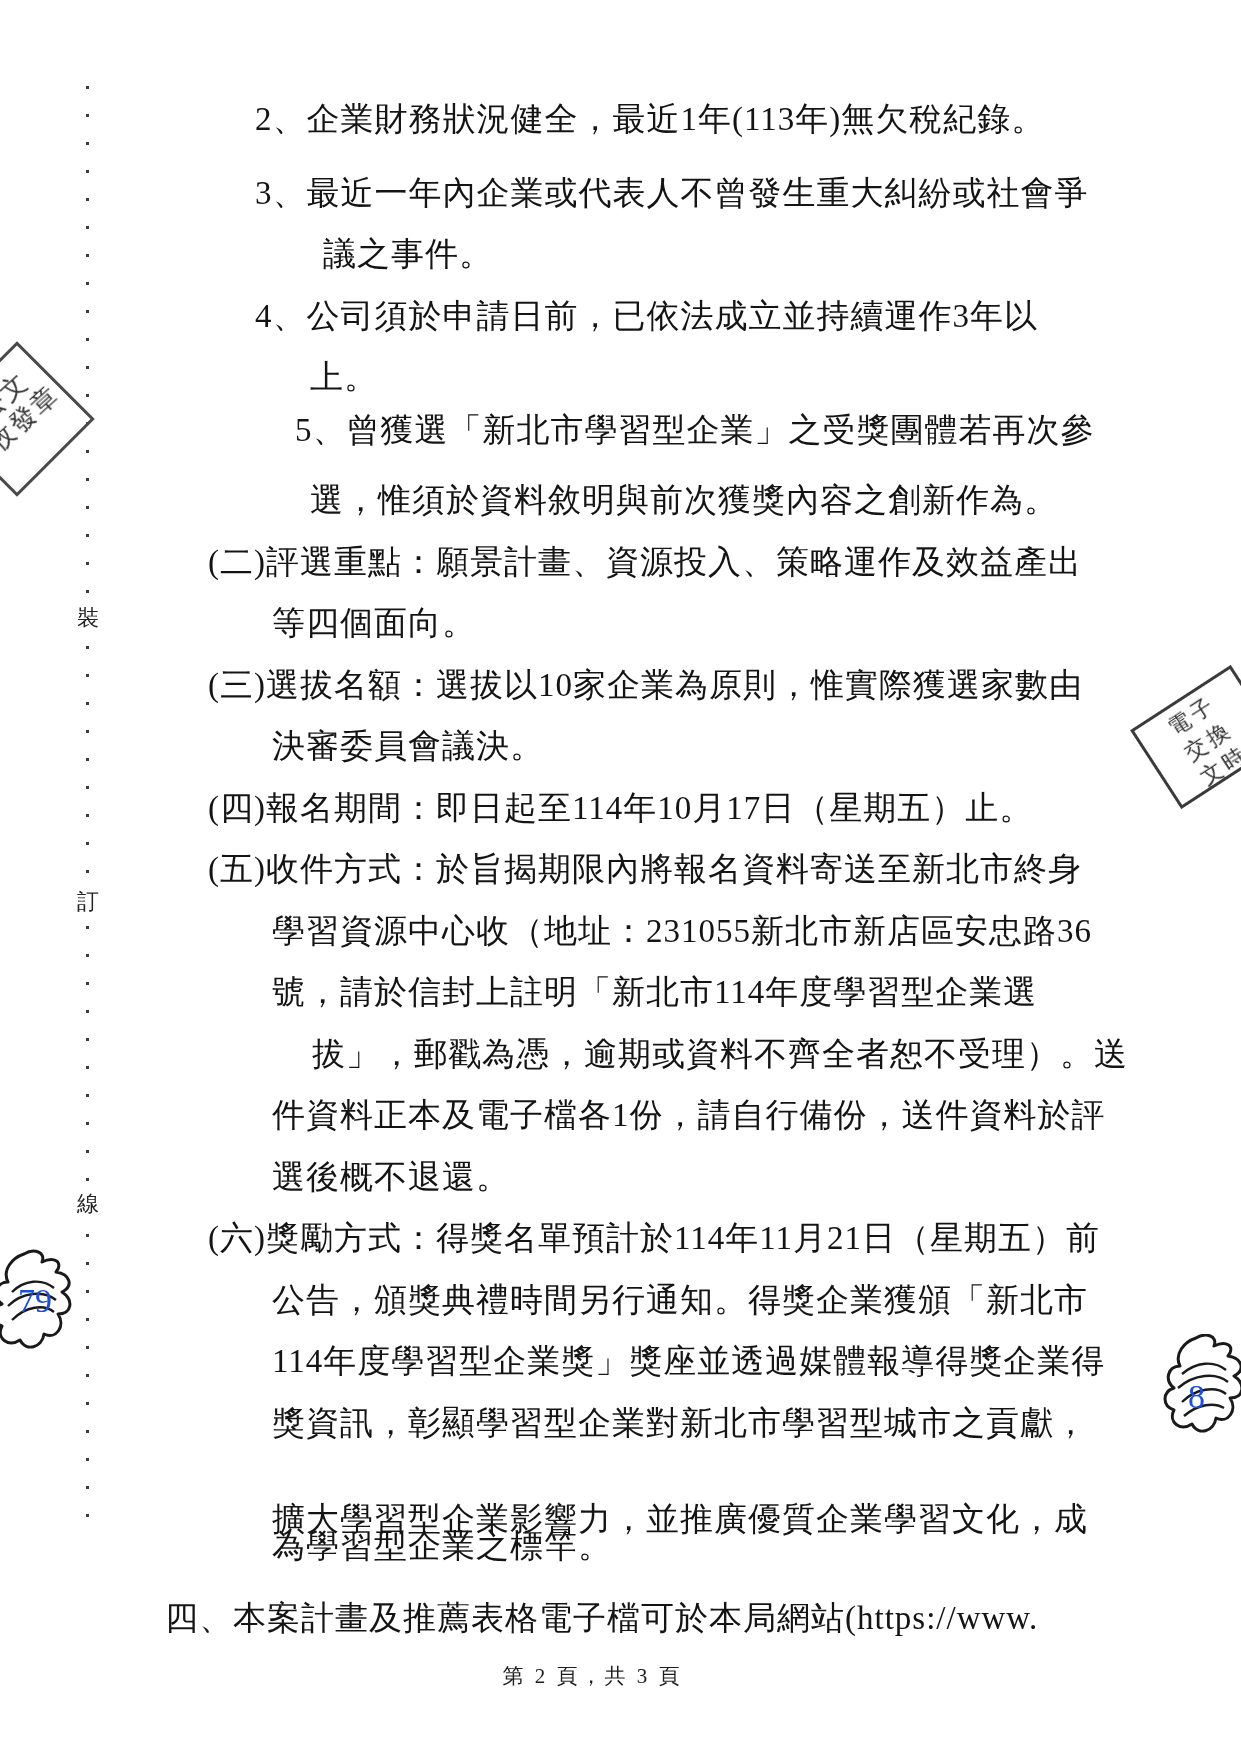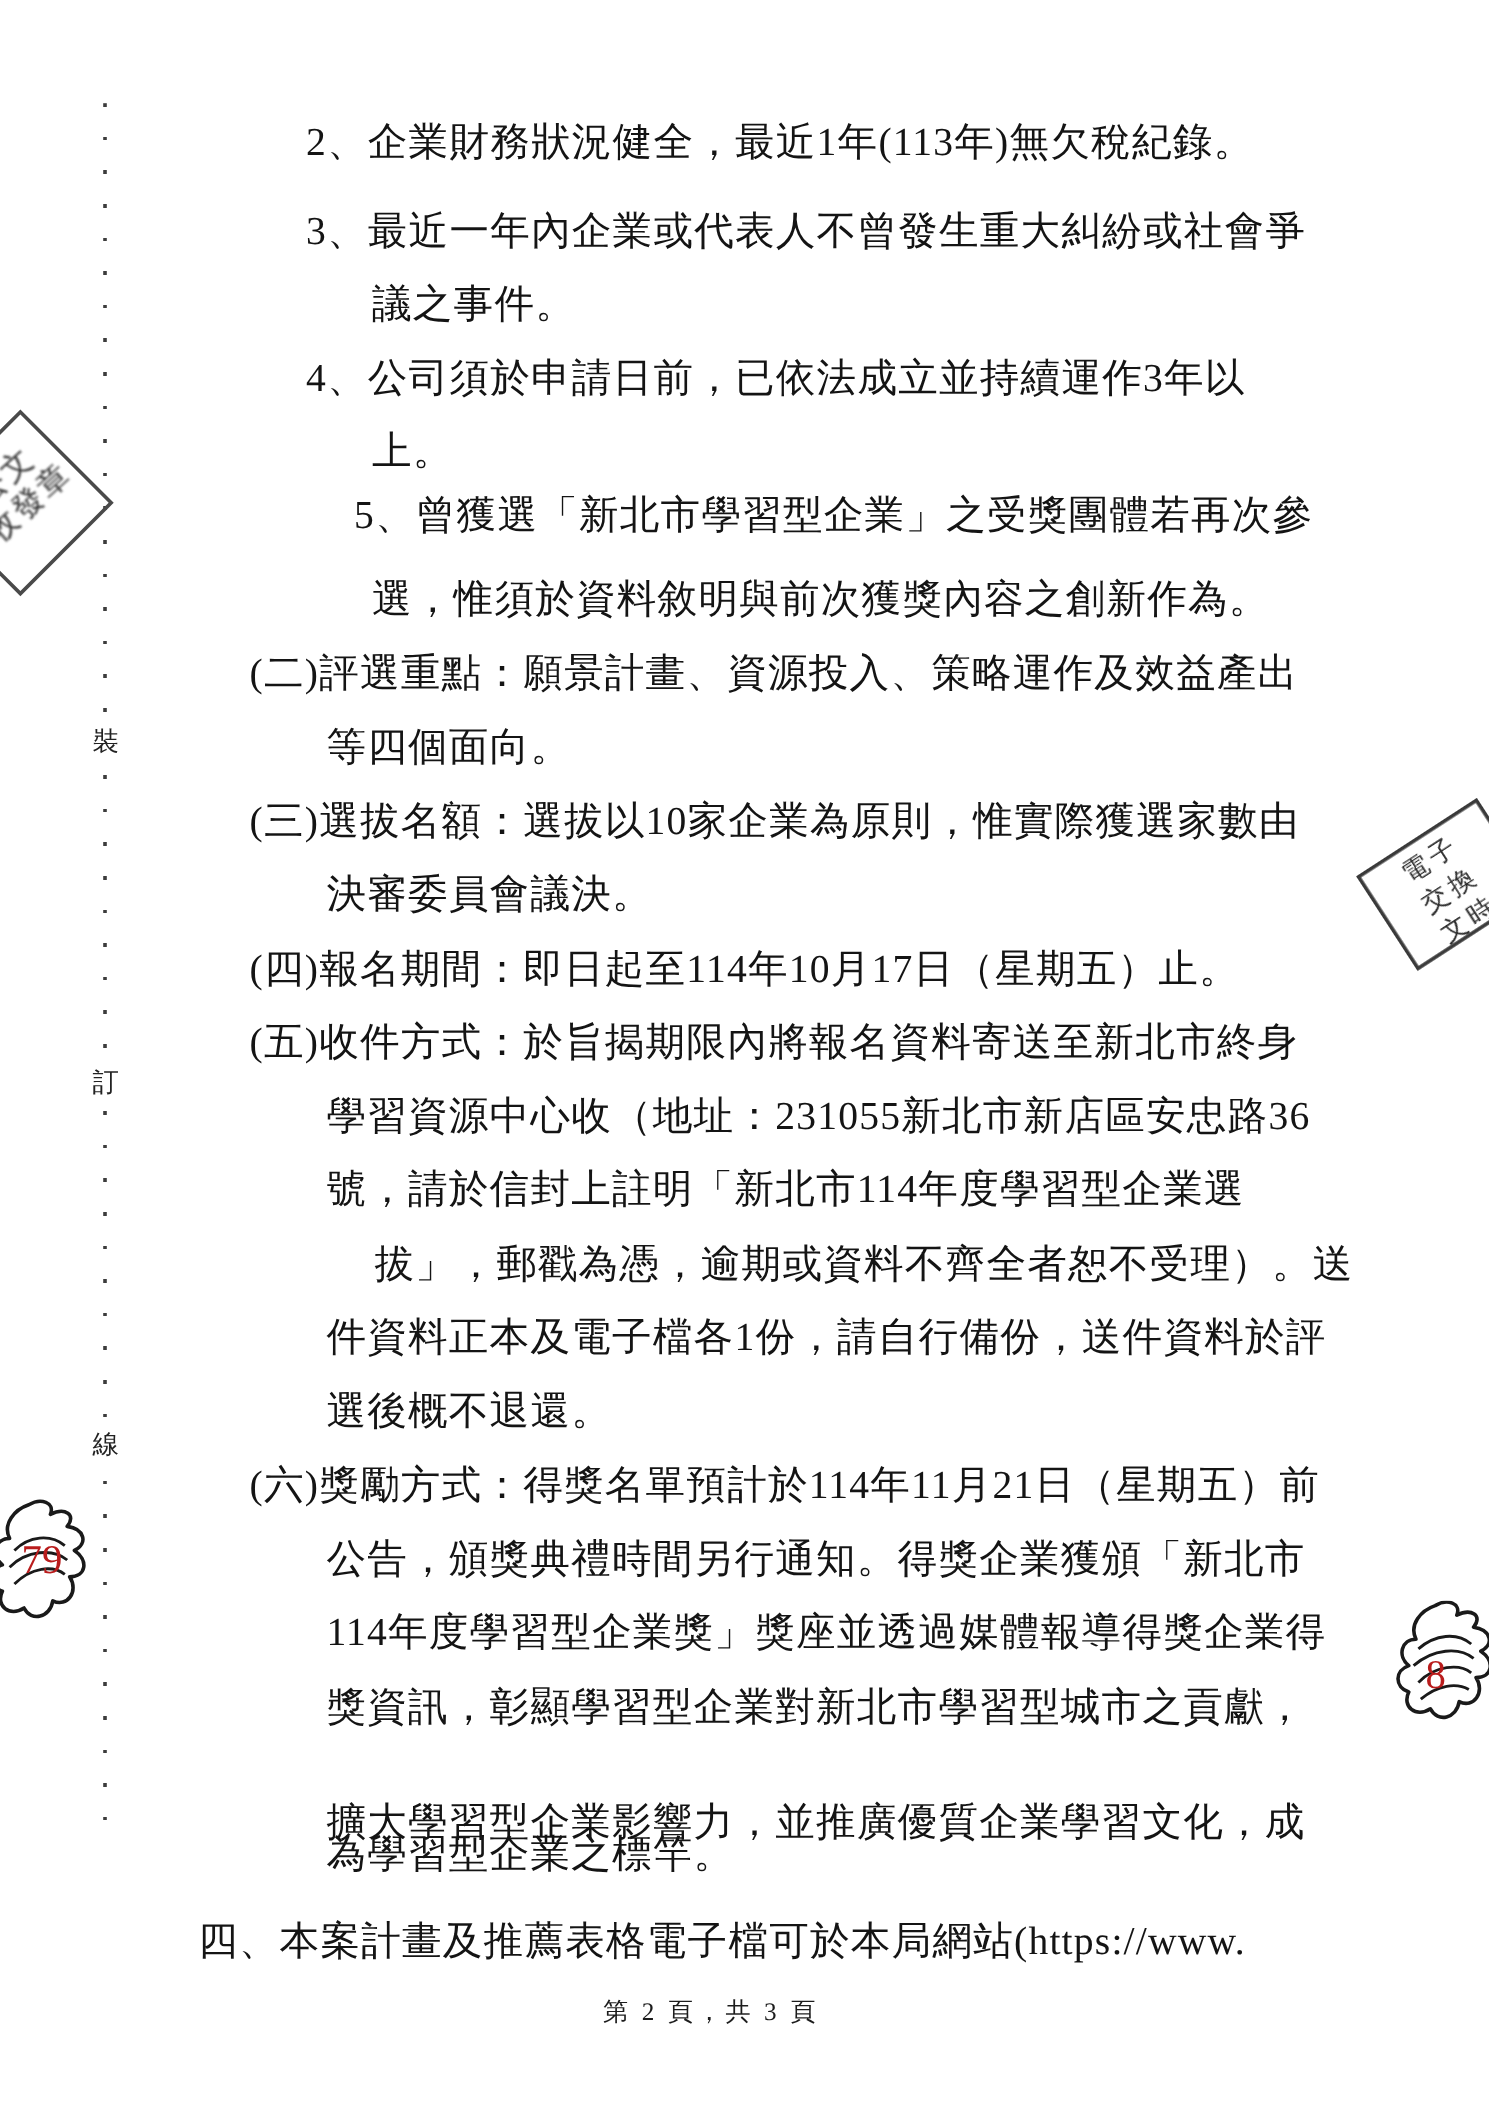--- a/index.html
+++ b/index.html
@@ -79,21 +79,21 @@
     letter-spacing:4px;
     padding-top:4px;box-sizing:border-box;
   }
   
   .scribble{position:absolute;}
   .scribble-left{left:-6px;top:1248px;width:84px;height:112px;}
   .scribble-right{left:1152px;top:1334px;width:104px;height:118px;}
   .scribble svg{display:block;}
   .scribble-number{
     position:absolute;
-    font-size:34px;color:#b91c1c;
+    font-size:34px;color:#1d4ed8;
     font-family:"Liberation Serif","DejaVu Serif",serif;
   }
   .scribble-left .scribble-number{left:24px;top:34px;}
   .scribble-right .scribble-number{left:36px;top:44px;}
   
   .footer{
     position:absolute;
     left:0;top:1662px;width:1241px;
     text-align:center;
     transform:translateX(-28px);
@@ -149,21 +149,21 @@
         <path d="M30,68 C44,54 64,52 74,60" stroke-width="2.4"></path>
         <path d="M32,82 C46,70 62,68 72,74" stroke-width="2.4"></path>
       </g>
     </svg>
     <span class="scribble-number">8</span>
   </div>
 
   <div>
       <div class="line indent-l3" style="top: 100px;">2、企業財務狀況健全，最近1年(113年)無欠稅紀錄。</div>
       <div class="line indent-l3" style="top: 173.5px;">3、最近一年內企業或代表人不曾發生重大糾紛或社會爭</div>
-      <div class="line indent-l3c" style="top: 235px;">議之事件。</div>
+      <div class="line indent-l3c" style="top: 235px; margin-left: 13px;">議之事件。</div>
       <div class="line indent-l3" style="top: 296.5px;">4、公司須於申請日前，已依法成立並持續運作3年以</div>
       <div class="line indent-l3c" style="top: 358px;">上。</div>
       <div class="line indent-l3" style="top: 411px; margin-left: 40px;">5、曾獲選「新北市學習型企業」之受獎團體若再次參</div>
       <div class="line indent-l3c" style="top: 481px;">選，惟須於資料敘明與前次獲獎內容之創新作為。</div>
       <div class="line indent-l2" style="top: 542.5px;">(二)評選重點：願景計畫、資源投入、策略運作及效益產出</div>
       <div class="line indent-l2c" style="top: 604px;">等四個面向。</div>
       <div class="line indent-l2" style="top: 665.5px;">(三)選拔名額：選拔以10家企業為原則，惟實際獲選家數由</div>
       <div class="line indent-l2c" style="top: 727px;">決審委員會議決。</div>
       <div class="line indent-l2" style="top: 788.5px;">(四)報名期間：即日起至114年10月17日（星期五）止。</div>
       <div class="line indent-l2" style="top: 850px;">(五)收件方式：於旨揭期限內將報名資料寄送至新北市終身</div>

